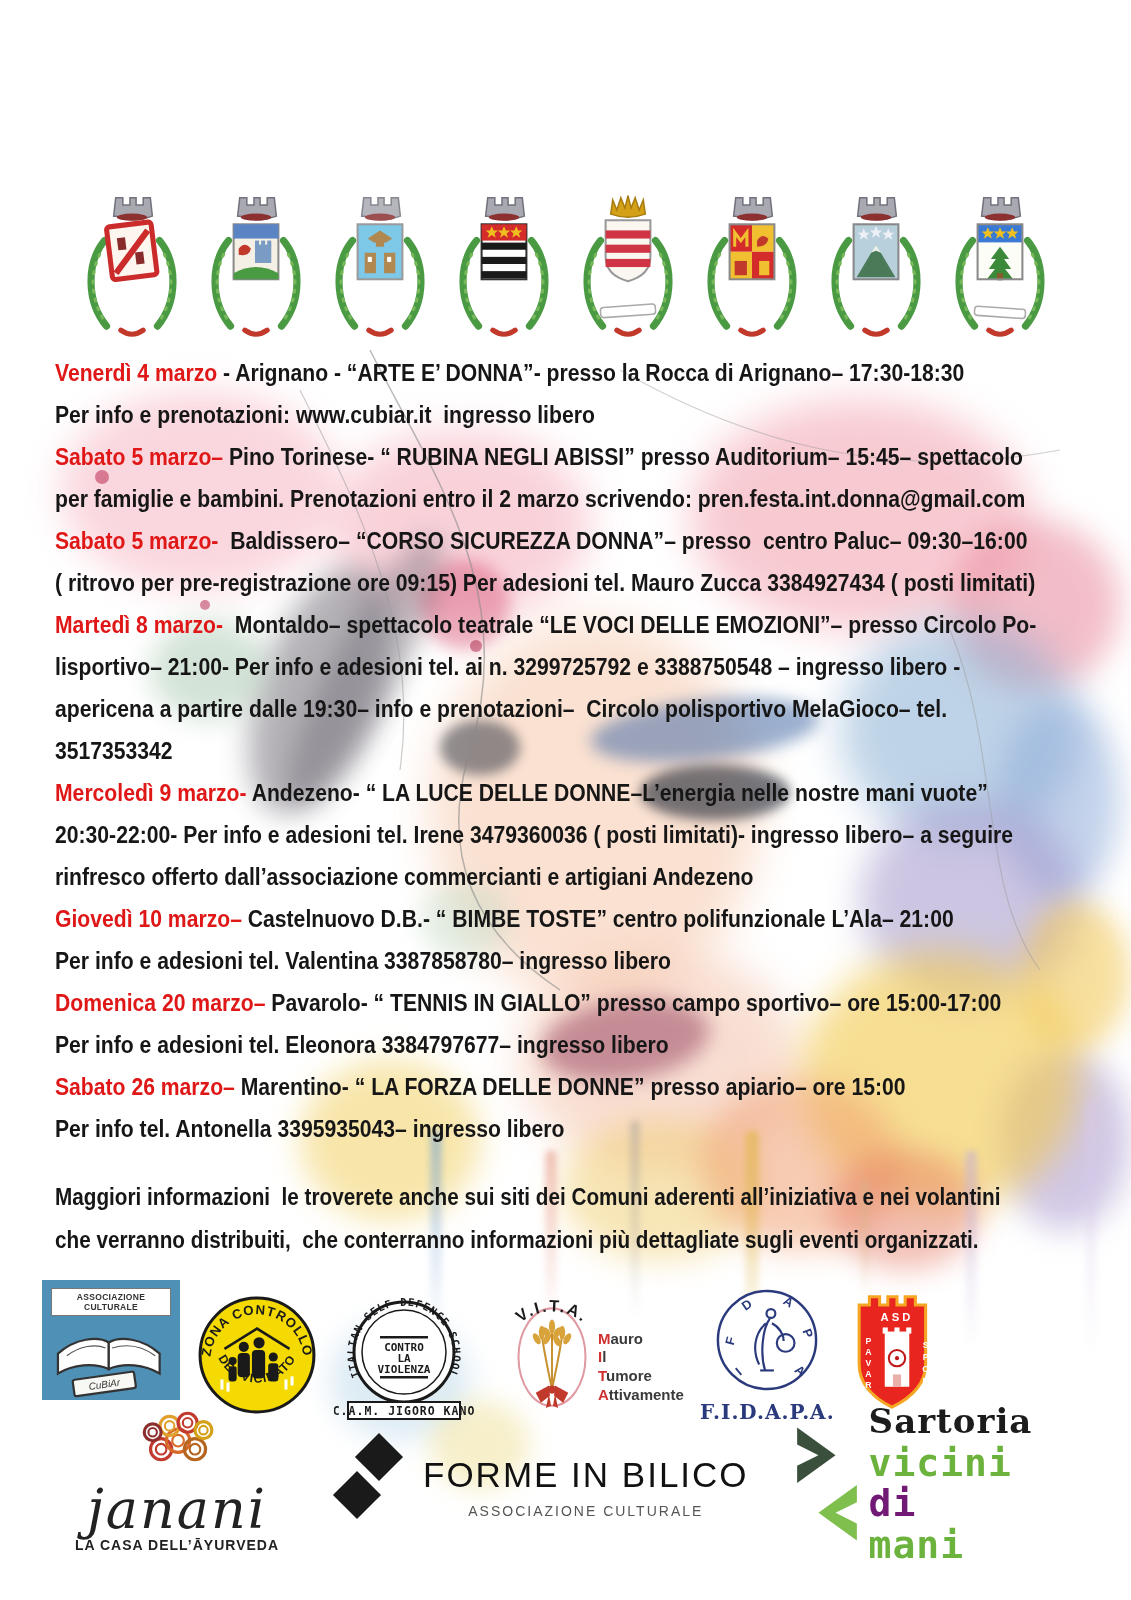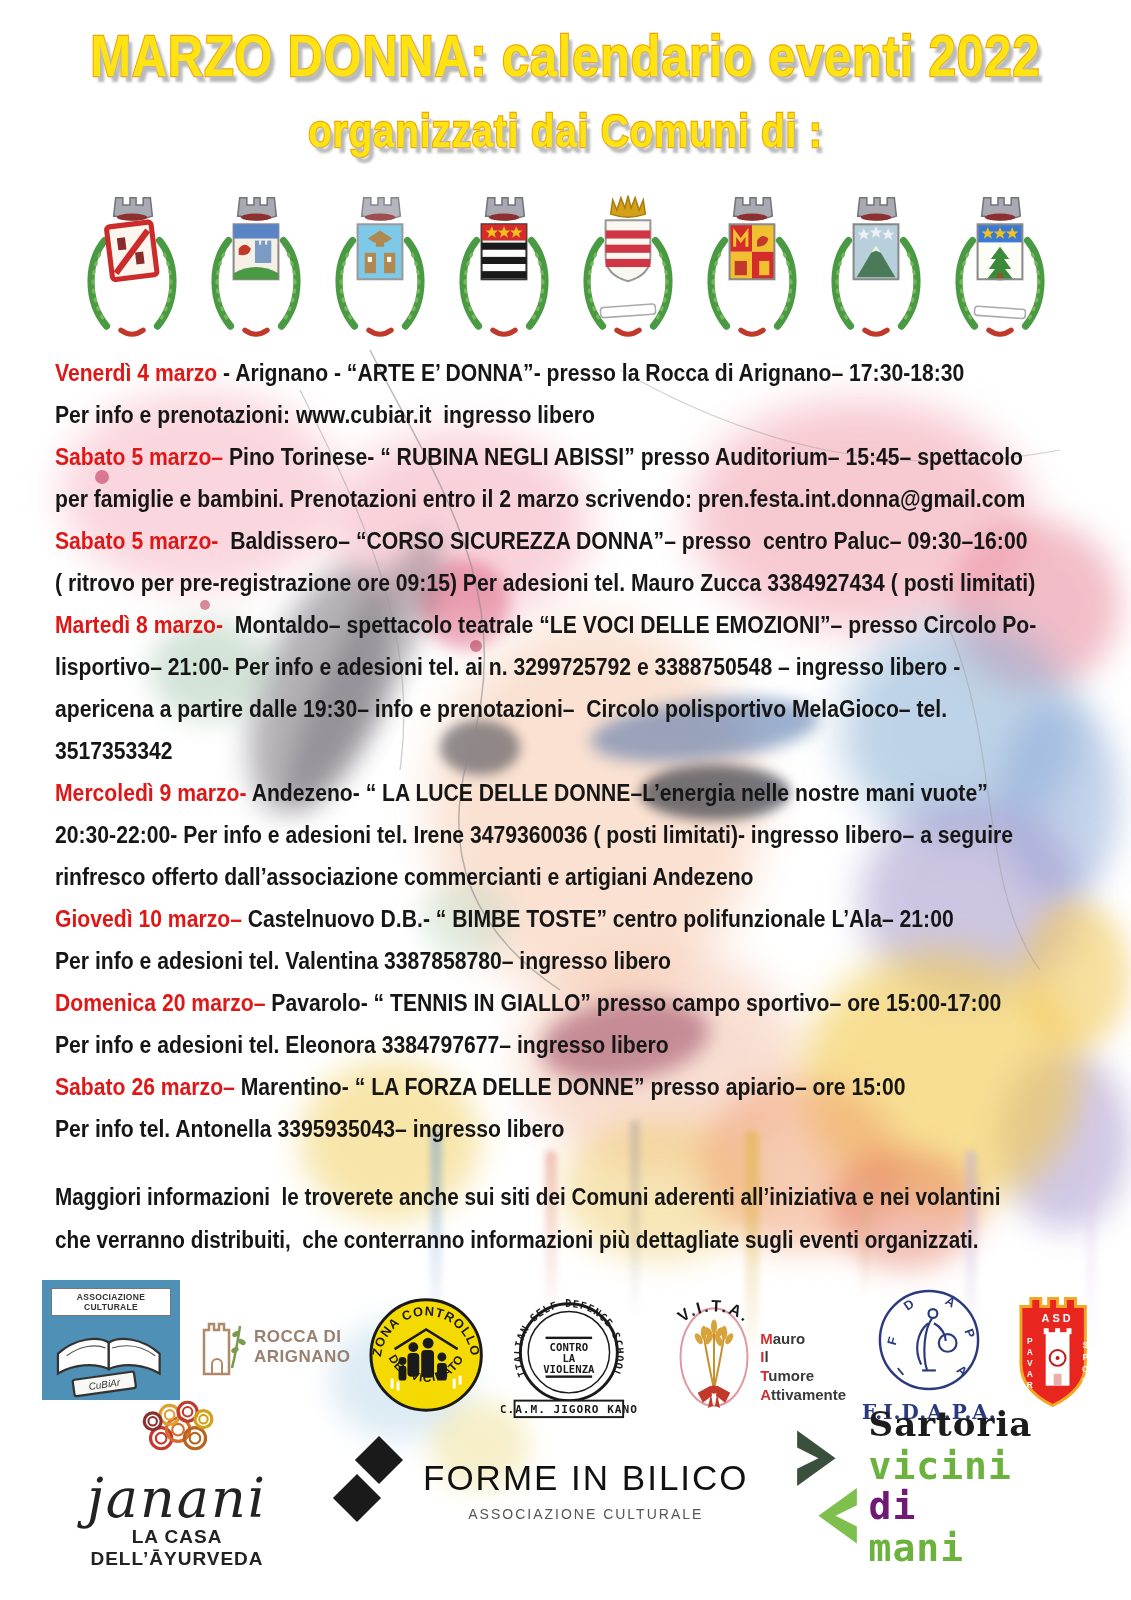--- a/index.html
+++ b/index.html
@@ -51,21 +51,21 @@
   .vita-word::first-letter { color:#d03030; }
   .fidapa-wrap { text-align:center; margin-top:6px; }
   .fidapa-label { font-family:"DejaVu Serif", serif; font-weight:bold; font-size:20px;
     color:#2a3a7c; letter-spacing:1px; margin-top:2px; }
   
   .logos2 { position:absolute; top:1398px; left:62px; width:1000px; z-index:2;
     display:flex; align-items:center; gap:46px; }
   .janani { text-align:center; width:230px; }
   .janani-name { font-family:"DejaVu Serif", serif; font-style:italic; font-size:54px;
     color:#222; line-height:1; margin-top:-4px; letter-spacing:2px; }
-  .janani-tag { font-size:19px; font-weight:bold; color:#222; letter-spacing:1px; margin-top:0; }
+  .janani-tag { font-size:14px; font-weight:bold; color:#222; letter-spacing:1px; margin-top:0; }
   .forme { display:flex; align-items:center; gap:15px; margin-top:12px; }
   .forme-diamonds { position:relative; width:70px; height:110px; }
   .diamond { position:absolute; width:34px; height:34px; background:#1a1a1a; transform:rotate(45deg); }
   .d1 { left:24px; top:8px; }
   .d2 { left:2px; top:46px; }
   .forme-text { text-align:center; }
   .forme-name { font-size:35px; font-weight:500; color:#111; letter-spacing:2px; white-space:nowrap; }
   .forme-sub { font-size:14px; color:#555; letter-spacing:2px; margin-top:8px; text-align:center; }
   .sartoria { display:flex; align-items:center; gap:10px; margin-top:6px; }
   .sartoria-text { line-height:1; }
@@ -146,24 +146,20 @@
     <div class="drip" style="left:1085px;top:1100px;width:12px;height:260px;background:linear-gradient(#d8c8e8,transparent);filter:blur(3px);opacity:.5"></div>
 
     <svg style="position:absolute;left:0;top:330px" width="1131" height="900" viewBox="0 0 1131 900" fill="none">
       <path d="M370 20 C 430 140, 520 260, 470 420 C 440 520, 470 600, 560 660" stroke="#8a8a8a" stroke-width="1.5" opacity=".6"></path>
       <path d="M300 60 C 360 180, 420 300, 400 440" stroke="#9a9a9a" stroke-width="1.2" opacity=".5"></path>
       <path d="M620 40 C 760 120, 900 150, 1060 120" stroke="#9a9a9a" stroke-width="1.2" opacity=".45"></path>
       <path d="M950 300 C 1000 420, 980 560, 1040 640" stroke="#9a9a9a" stroke-width="1.2" opacity=".45"></path>
     </svg>
   </div>
 
-  <header class="title-wrap">
-    <h1 class="title1">MARZO DONNA: calendario eventi 2022</h1>
-    <h2 class="title2">organizzati dai Comuni di :</h2>
-  </header>
 
   <div class="crests">
     <svg class="crest" viewBox="0 0 110 150">
       <use href="#wreath"></use>
         <use href="#crown"></use>
       <g transform="rotate(-7 55 64)">
         <rect x="33" y="36" width="44" height="52" rx="3" fill="#fdf6ee" stroke="#cc2b2b" stroke-width="5"></rect>
         <path d="M37 82 L73 44" stroke="#cc2b2b" stroke-width="6"></path>
         <rect x="42" y="48" width="8" height="12" fill="#8a2b2b"></rect>
         <rect x="58" y="64" width="8" height="12" fill="#8a2b2b"></rect>
@@ -288,34 +284,20 @@
         <path d="M12,34 C28,20 48,18 58,24 L58,48 C44,42 26,44 12,52 Z" fill="#fff" stroke="#333" stroke-width="2"></path>
         <path d="M104,34 C88,20 68,18 58,24 L58,48 C72,42 90,44 104,52 Z" fill="#fff" stroke="#333" stroke-width="2"></path>
         <path d="M20,36 C32,27 46,25 55,29 M100,36 C88,27 74,25 61,29" stroke="#555" stroke-width="1" fill="none"></path>
         <g transform="rotate(-8 54 62)">
           <rect x="26" y="54" width="56" height="15" rx="2" fill="#f8f8f4" stroke="#333" stroke-width="2"></rect>
           <text x="54" y="65" text-anchor="middle" font-size="9" font-style="italic" fill="#333">CuBiAr</text>
         </g>
       </svg>
     </div>
 
-    <div class="rocca">
-      <svg width="52" height="62" viewBox="0 0 52 62">
-        <path d="M8 14 h5 v-6 h5 v6 h5 v-6 h5 v6 h5 v44 h-25 z" fill="none" stroke="#b08968" stroke-width="2.5"></path>
-        <path d="M16 58 v-10 a5 5 0 0 1 10 0 v10" fill="none" stroke="#b08968" stroke-width="2"></path>
-        <path d="M36 52 C40 36 42 24 44 10" stroke="#7a9a50" stroke-width="2.5" fill="none"></path>
-        <ellipse cx="40" cy="18" rx="4" ry="2.5" fill="#7a9a50" transform="rotate(-30 40 18)"></ellipse>
-        <ellipse cx="46" cy="26" rx="4" ry="2.5" fill="#7a9a50" transform="rotate(30 46 26)"></ellipse>
-        <ellipse cx="39" cy="34" rx="4" ry="2.5" fill="#7a9a50" transform="rotate(-30 39 34)"></ellipse>
-      </svg>
-      <div class="rocca-text">
-        <div>ROCCA DI</div>
-        <div>ARIGNANO</div>
-      </div>
-    </div>
 
     <svg width="122" height="122" viewBox="0 0 120 120" style="margin-top:14px">
       <circle cx="60" cy="60" r="56" fill="#f4da00" stroke="#1a1a1a" stroke-width="3"></circle>
       <defs>
         <path id="zArcT" d="M 14,66 A 46,46 0 0 1 106,66" fill="none"></path>
         <path id="zArcB" d="M 20,58 A 42,42 0 0 0 100,58" fill="none"></path>
       </defs>
       <text font-size="13" font-weight="bold" fill="#1a1a1a" letter-spacing="1">
         <textPath href="#zArcT" startOffset="50%" text-anchor="middle">ZONA CONTROLLO</textPath>
       </text>

